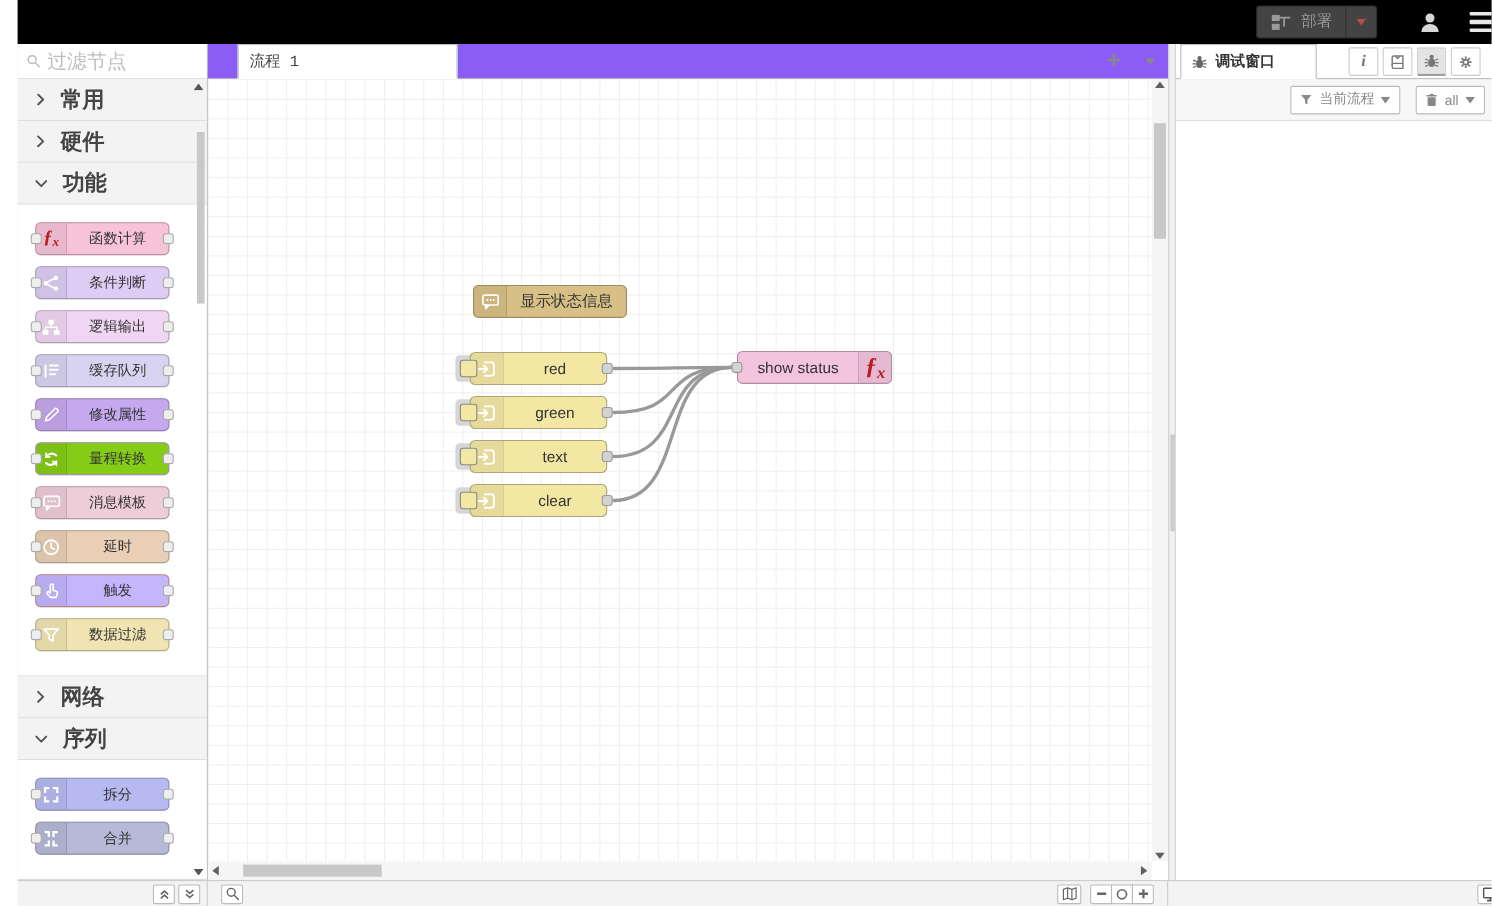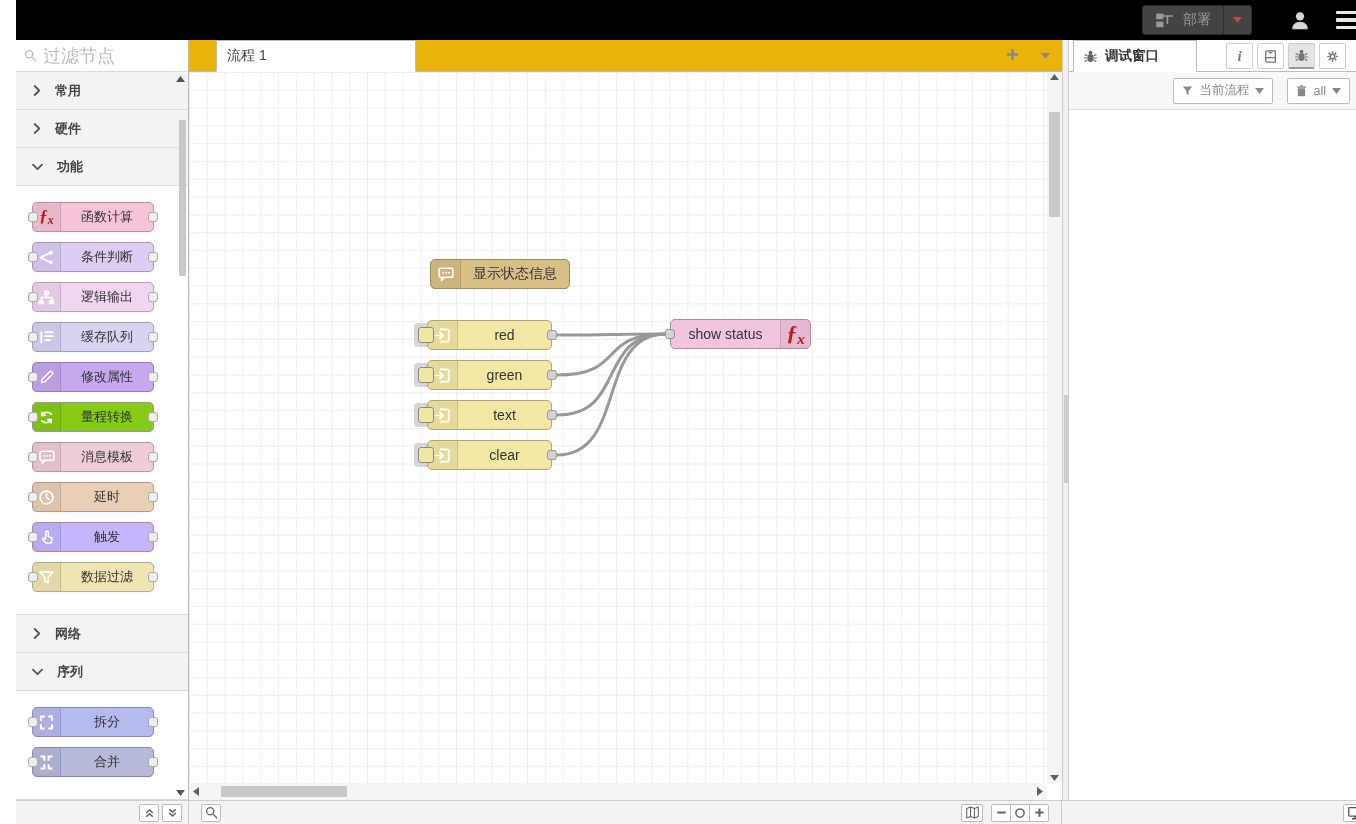--- a/index.html
+++ b/index.html
@@ -23,39 +23,39 @@
 
   
   .palette { position:absolute; left:0; top:40px; width:173px; height:760px; background:#f3f3f3;
     border-right:1px solid #bbb; overflow:hidden; }
   .palette-search { height:32px; background:#fff; border-bottom:1px solid #ddd;
     display:flex; align-items:center; gap:6px; padding:0 8px; color:#bbb; }
   .palette-search .ph { font-size:18px; color:#bdbdbd; }
   .pal-cat { height:38px; display:flex; align-items:center; gap:14px; padding-left:16px;
     background:#f3f3f3; border-bottom:1px solid #ddd; cursor:pointer; }
   .pal-cat .chev { color:#555; display:flex; }
-  .pal-cat .cat-label { font-size:13px; font-weight:bold; color:#444; }
+  .pal-cat .cat-label { font-size:20px; font-weight:bold; color:#444; }
   .pal-content { background:#fff; border-bottom:1px solid #ddd; padding:16px 0 12px 16px; }
   .pal-node { position:relative; width:122px; height:30px; border-radius:5px; margin-bottom:10px;
     display:flex; cursor:move; box-shadow:0 0 0 0.5px rgba(0,0,0,0.05); }
   .pal-node .n-icon { width:28px; border-radius:4px 0 0 4px; background:rgba(0,0,0,0.055);
     border-right:1px solid rgba(0,0,0,0.12); display:flex; align-items:center; justify-content:center; color:#fff; }
   .pal-node .n-label { flex:1; display:flex; align-items:center; justify-content:center;
     font-size:13px; color:#333; }
   .stub { position:absolute; width:10px; height:10px; background:#eee; border:1px solid #aaa;
     border-radius:3px; top:9px; }
   .stub.l { left:-5px; } .stub.r { right:-5px; }
   .pal-scroll-up { position:absolute; right:3px; top:36px; color:#555; }
   .pal-scroll-thumb { position:absolute; right:2px; top:80px; width:7px; height:156px;
     background:#c8c8c8; border-radius:0; }
   .pal-scroll-down { position:absolute; right:3px; bottom:4px; color:#555; }
 
   
-  .tabbar { position:absolute; left:173px; top:40px; width:873px; height:32px; background:#eab308;
-    border-bottom:1px solid #bbb; }
+  .tabbar { position:absolute; left:173px; top:40px; width:873px; height:32px; background:#8b5cf6;
+    border-bottom:1px solid #bbb;font-family:Liberation Mono, monospace; }
   .flow-tab { position:absolute; left:27px; top:0; width:200px; height:32px; background:#fff;
     border:1px solid #bbb; border-bottom:1px solid #fff; display:flex; align-items:center; padding-left:10px; }
   .flow-tab .tab-label { font-size:14px; color:#444; }
   .tab-add { position:absolute; right:42px; top:7px; color:#888; cursor:pointer; }
   .tab-caret { position:absolute; right:12px; top:13px; color:#888; cursor:pointer; }
 
   
   .canvas { position:absolute; left:173px; top:72px; width:858px; height:711px; background:#fff;
     background-image:linear-gradient(#eee 1px, transparent 1px), linear-gradient(90deg,#eee 1px, transparent 1px);
     background-size:17.8px 17.8px; overflow:hidden; }

